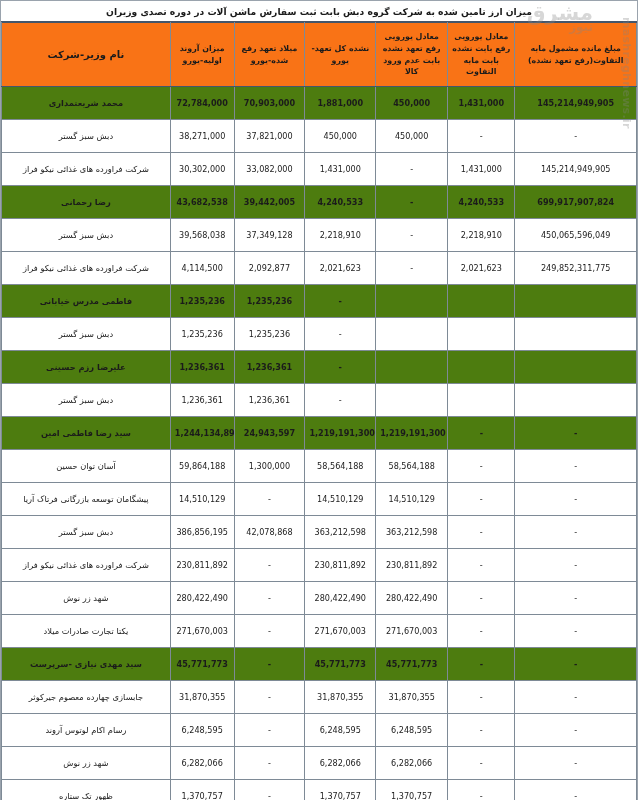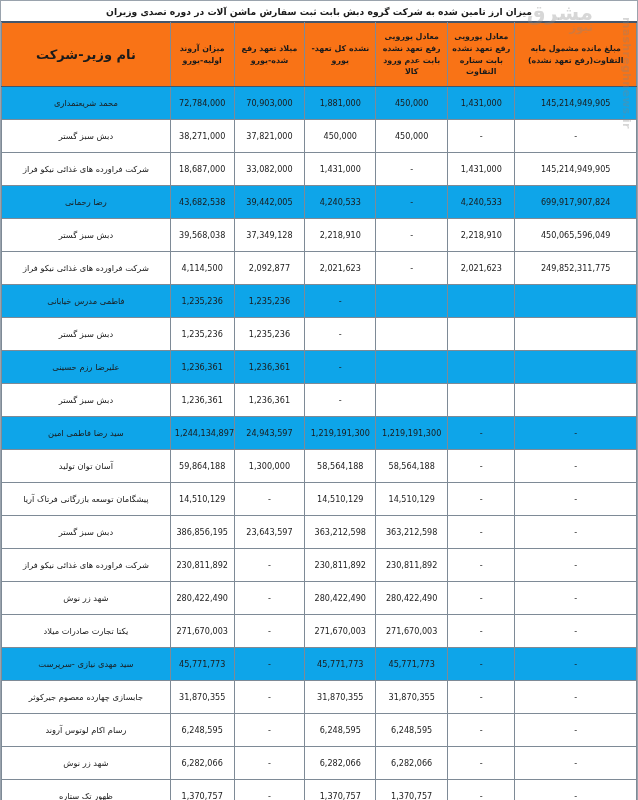--- a/index.html
+++ b/index.html
@@ -75,37 +75,37 @@
 
   thead th {
     height: 64px;
     background: #f97316;
     font-weight: bold;
     font-size: 7.9px;
     line-height: 1.5;
     border-top: 1px solid #44566b;
     border-bottom: 1px solid #44566b;
   }
-  thead th.h-name { font-size: 13px; }
+  thead th.h-name { font-size: 10px; }
 
   tbody tr { height: 33px; }
   tbody td { height: 33px; }
 
   td.name-cell {
     font-size: 8.3px;
     text-align: center;
   }
   td.num {
     font-variant-numeric: tabular-nums;
     direction: ltr;
   }
 
   tr.minister td {
-    background: #0ea5e9;
-    font-weight: normal;
+    background: #4d7c0f;
+    font-weight: bold;
   }
   tr.company td {
     background: #ffffff;
   }
 
   
   .wm {
     position: absolute;
     pointer-events: none;
     z-index: 5;
@@ -158,21 +158,21 @@
         <col class="c-n5">
         <col class="c-n4">
         <col class="c-n3">
         <col class="c-n2">
         <col class="c-n1">
         <col class="c-name">
     </colgroup>
     <thead>
       <tr>
         <th class="h-n6">مبلغ مانده مشمول مابه التفاوت(رفع تعهد نشده)</th>
-        <th class="h-n5">معادل یورویی رفع تعهد نشده بابت ستاره التفاوت</th>
+        <th class="h-n5">معادل یورویی رفع بابت نشده بابت مابه التفاوت</th>
         <th class="h-n4">معادل یورویی رفع تعهد نشده بابت عدم ورود کالا</th>
         <th class="h-n3">نشده کل تعهد-یورو</th>
         <th class="h-n2">میلاد تعهد رفع شده-یورو</th>
         <th class="h-n1">میزان آروند اولیه-یورو</th>
         <th class="h-name">نام وزیر-شرکت</th>
       </tr>
     </thead>
     <tbody id="tbody">
         <tr class="minister">
           <td class="num">145,214,949,905</td>
@@ -191,21 +191,21 @@
           <td class="num">37,821,000</td>
           <td class="num">38,271,000</td>
           <td class="name-cell">دبش سبز گستر</td>
         </tr>
         <tr class="company">
           <td class="num">145,214,949,905</td>
           <td class="num">1,431,000</td>
           <td class="num">-</td>
           <td class="num">1,431,000</td>
           <td class="num">33,082,000</td>
-          <td class="num">18,687,000</td>
+          <td class="num">30,302,000</td>
           <td class="name-cell">شرکت فراورده های غذائی نیکو فراز</td>
         </tr>
         <tr class="minister">
           <td class="num">699,917,907,824</td>
           <td class="num">4,240,533</td>
           <td class="num">-</td>
           <td class="num">4,240,533</td>
           <td class="num">39,442,005</td>
           <td class="num">43,682,538</td>
           <td class="name-cell">رضا رحمانی</td>
@@ -273,37 +273,37 @@
           <td class="num">1,244,134,897</td>
           <td class="name-cell">سید رضا فاطمی امین</td>
         </tr>
         <tr class="company">
           <td class="num">-</td>
           <td class="num">-</td>
           <td class="num">58,564,188</td>
           <td class="num">58,564,188</td>
           <td class="num">1,300,000</td>
           <td class="num">59,864,188</td>
-          <td class="name-cell">آسان توان تولید</td>
+          <td class="name-cell">آسان توان حسین</td>
         </tr>
         <tr class="company">
           <td class="num">-</td>
           <td class="num">-</td>
           <td class="num">14,510,129</td>
           <td class="num">14,510,129</td>
           <td class="num">-</td>
           <td class="num">14,510,129</td>
           <td class="name-cell">پیشگامان توسعه بازرگانی فرتاک آریا</td>
         </tr>
         <tr class="company">
           <td class="num">-</td>
           <td class="num">-</td>
           <td class="num">363,212,598</td>
           <td class="num">363,212,598</td>
-          <td class="num">23,643,597</td>
+          <td class="num">42,078,868</td>
           <td class="num">386,856,195</td>
           <td class="name-cell">دبش سبز گستر</td>
         </tr>
         <tr class="company">
           <td class="num">-</td>
           <td class="num">-</td>
           <td class="num">230,811,892</td>
           <td class="num">230,811,892</td>
           <td class="num">-</td>
           <td class="num">230,811,892</td>

